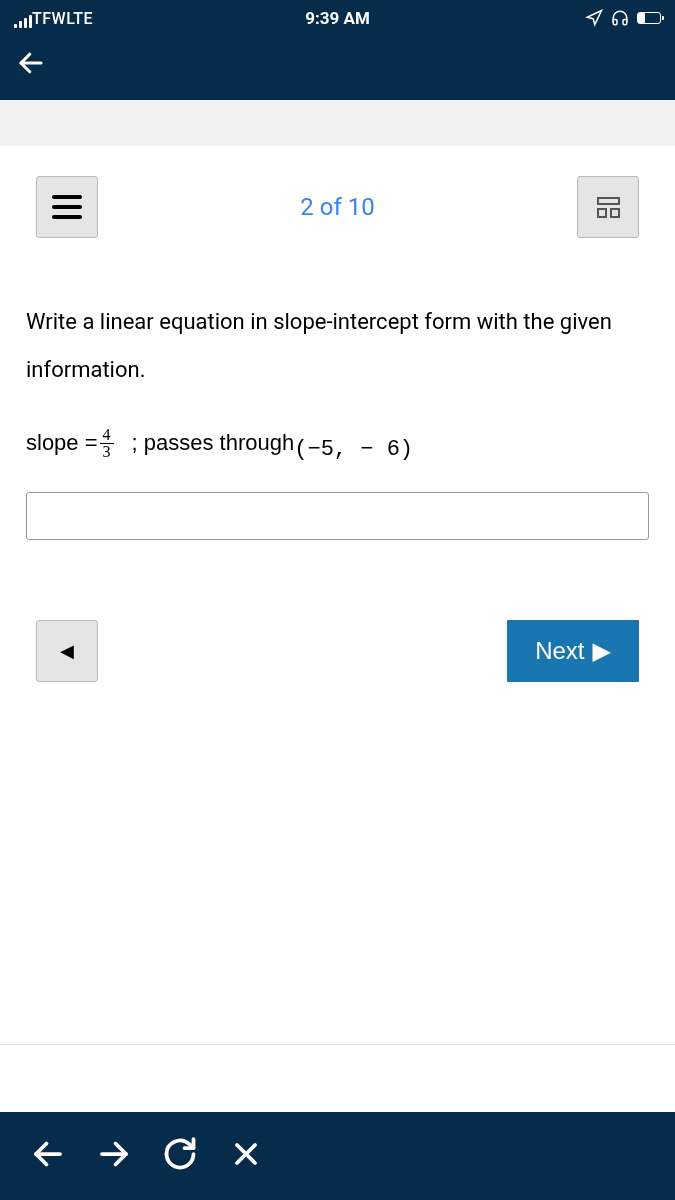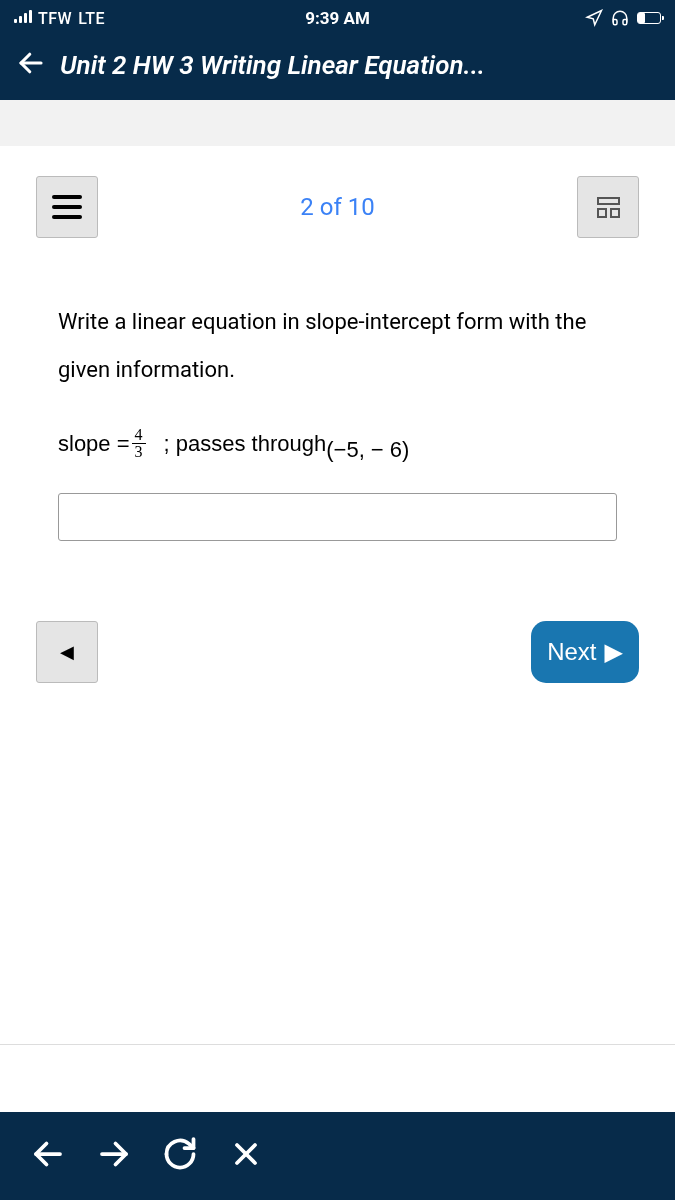--- a/index.html
+++ b/index.html
@@ -21,22 +21,21 @@
       height: 36px;
       display: flex;
       align-items: center;
       justify-content: space-between;
       padding: 0 14px;
       font-size: 17px;
       font-weight: 500;
     }
     .status-left {
       display: flex;
-      align-items: flex-start;
-      gap: 6px;
+      align-items: flex-end;
     }
     .status-right {
       display: flex;
       align-items: center;
       gap: 8px;
     }
     .signal-bars {
       display: flex;
       align-items: flex-end;
       gap: 2px;
@@ -155,21 +154,21 @@
       width: 10px;
       height: 10px;
       border: 2px solid #555;
     }
     .calc-icon span.top {
       width: 23px;
       height: 8px;
       grid-column: 1 / 3;
     }
     .question-body {
-      padding: 40px 58px 20px;
+      padding: 40px 26px 20px;
     }
     .question-text {
       font-size: 22px;
       line-height: 2.2;
       color: #000;
       margin-bottom: 30px;
     }
     .equation-line {
       font-size: 22px;
       color: #000;
@@ -196,21 +195,21 @@
       padding: 0 3px;
     }
     .fraction .den {
       padding: 0 3px;
     }
     .passes {
       font-family: Liberation Sans, sans-serif;
       margin-left: 16px;
     }
     .math-point {
-      font-family: Liberation Sans, sans-serif;
+      font-family: Liberation Mono, monospace;
       margin-top: 12px;
     }
     .answer-input {
       width: 100%;
       height: 48px;
       border: 1px solid #999;
       border-radius: 3px;
       font-size: 20px;
       padding: 0 10px;
     }
@@ -229,22 +228,22 @@
       align-items: center;
       justify-content: center;
       cursor: pointer;
       font-size: 18px;
       color: #000;
     }
     .next-btn {
       background: #1976b0;
       color: #fff;
       border: none;
-      border-radius: 15px;
-      padding: 16px 16px;
+      border-radius: 1px;
+      padding: 16px 28px;
       font-size: 24px;
       display: flex;
       align-items: center;
       gap: 8px;
       cursor: pointer;
     }
     .bottom-bar {
       position: absolute;
       bottom: 0;
       left: 0;
@@ -298,21 +297,20 @@
   </div>
 </div>
 
 <div class="app-header">
   <div class="back-arrow">
     <svg viewBox="0 0 24 24" fill="none" stroke="#fff" stroke-width="2.5" stroke-linecap="round" stroke-linejoin="round">
         <line x1="20" y1="12" x2="4" y2="12"></line>
         <polyline points="11 19 4 12 11 5"></polyline>
       </svg>
   </div>
-  <div class="app-title">Unit 2 HW 3 Writing Linear Equation...</div>
 </div>
 
 <div class="content-gap"></div>
 
 <div class="question-card">
   <div class="card-top">
     <div class="square-btn">
       <div class="hamburger">
         <span></span>
           <span></span>

